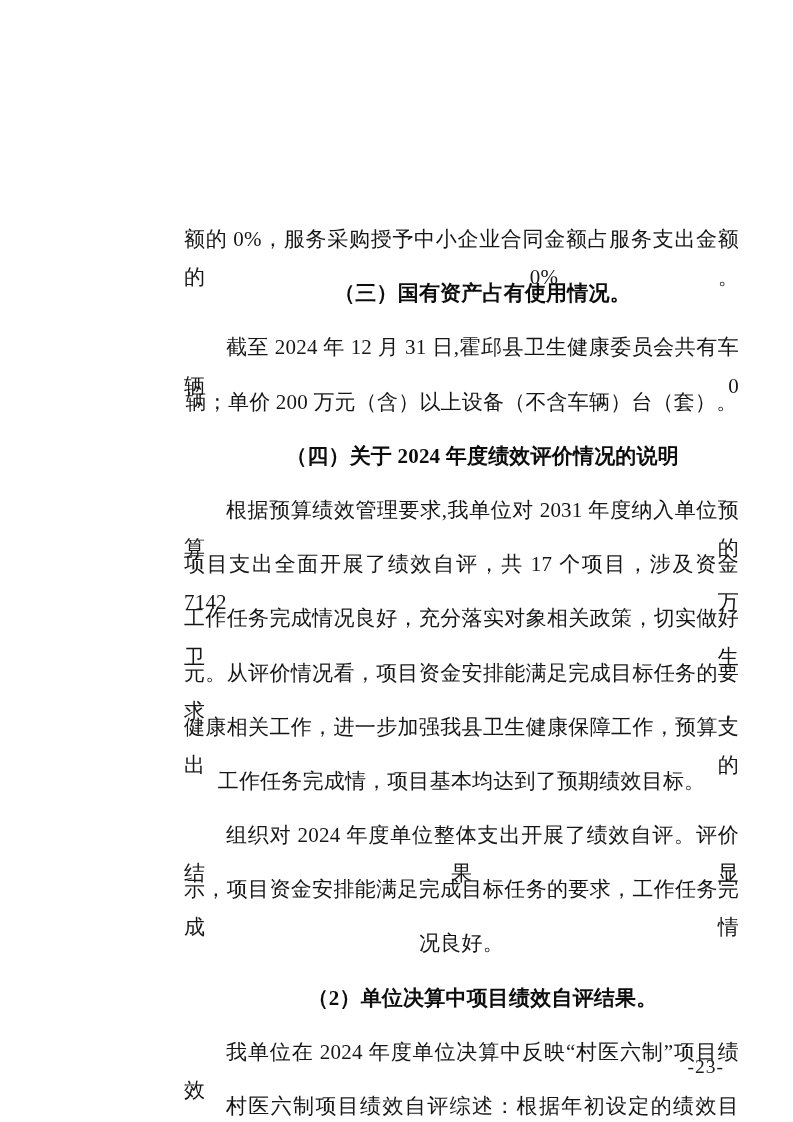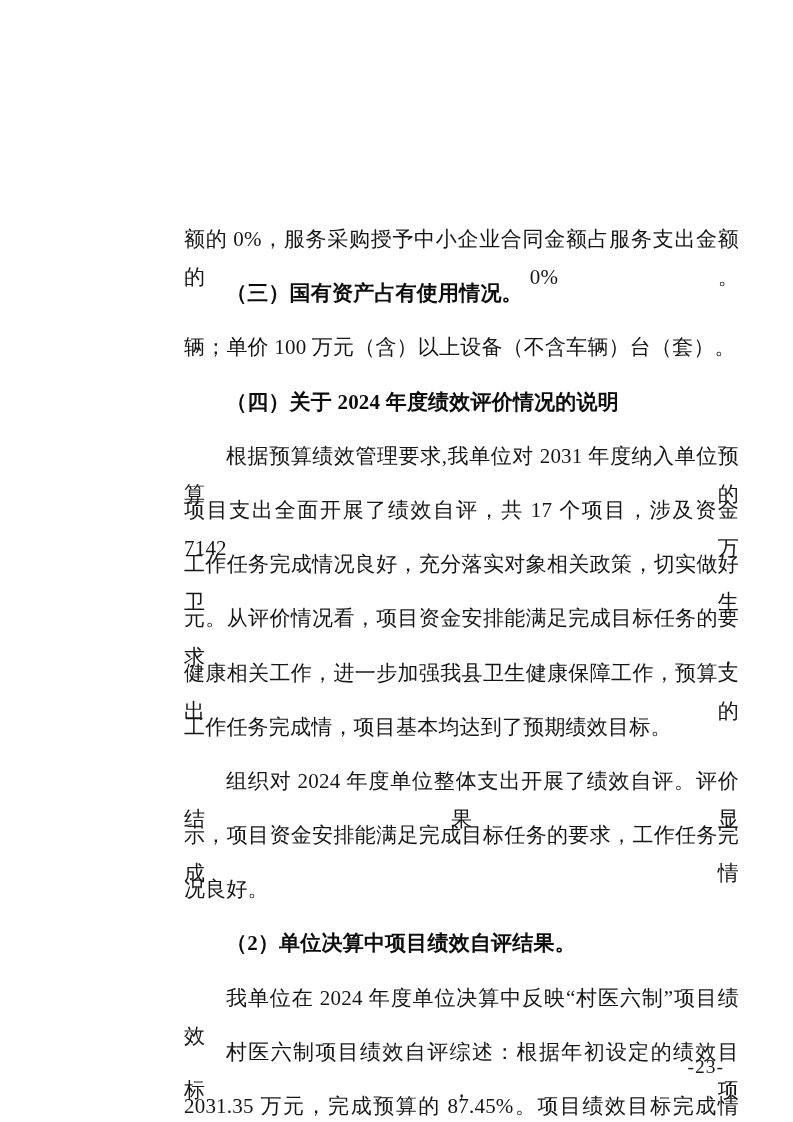--- a/index.html
+++ b/index.html
@@ -20,21 +20,21 @@
   .content {
     position: absolute;
     left: 104px;
     top: 140px;
     width: 587px;
   }
   .ln {
     font-size: 21px;
     line-height: 38.2px;
     height: 38.2px;
-    text-align: left;
+    text-align: center;
     color: #161616;
     letter-spacing: 0.2px;
   }
   
   .j {
     text-align: justify;
     text-align-last: justify;
   }
   
   .ind {
@@ -56,21 +56,22 @@
     text-align: right;
   }
 </style>
 </head>
 <body>
 
 <div class="page">
   <div class="content">
     <div class="ln j">额的 0%，服务采购授予中小企业合同金额占服务支出金额的 0%。</div>
     <div class="ln hd ind">（三）国有资产占有使用情况。</div>
-    <div class="ln">辆；单价 100 万元（含）以上设备（不含车辆）台（套）。</div>
+    <div class="ln ind j">截至 2024 年 12 月 31 日,霍邱县卫生健康委员会共有车辆 0</div>
+    <div class="ln">辆；单价 200 万元（含）以上设备（不含车辆）台（套）。</div>
     <div class="ln hd ind">（四）关于 2024 年度绩效评价情况的说明</div>
     <div class="ln ind j">根据预算绩效管理要求,我单位对 2031 年度纳入单位预算的</div>
     <div class="ln j">项目支出全面开展了绩效自评，共 17 个项目，涉及资金 7142 万</div>
     <div class="ln j">工作任务完成情况良好，充分落实对象相关政策，切实做好卫生</div>
     <div class="ln j">元。从评价情况看，项目资金安排能满足完成目标任务的要求，</div>
     <div class="ln j">健康相关工作，进一步加强我县卫生健康保障工作，预算支出的</div>
     <div class="ln">工作任务完成情，项目基本均达到了预期绩效目标。</div>
     <div class="ln ind j">组织对 2024 年度单位整体支出开展了绩效自评。评价结果显</div>
     <div class="ln j">示，项目资金安排能满足完成目标任务的要求，工作任务完成情</div>
     <div class="ln">况良好。</div>

